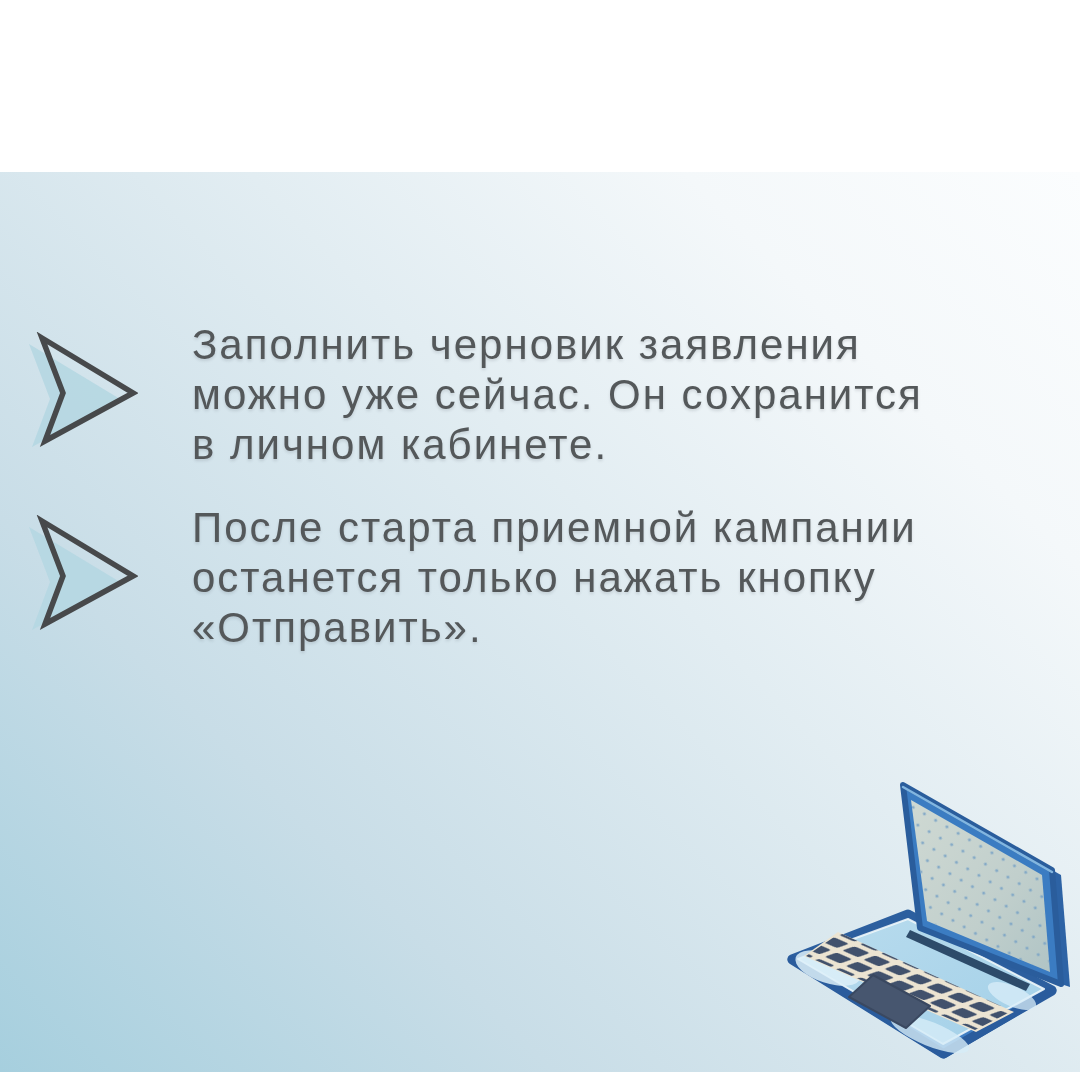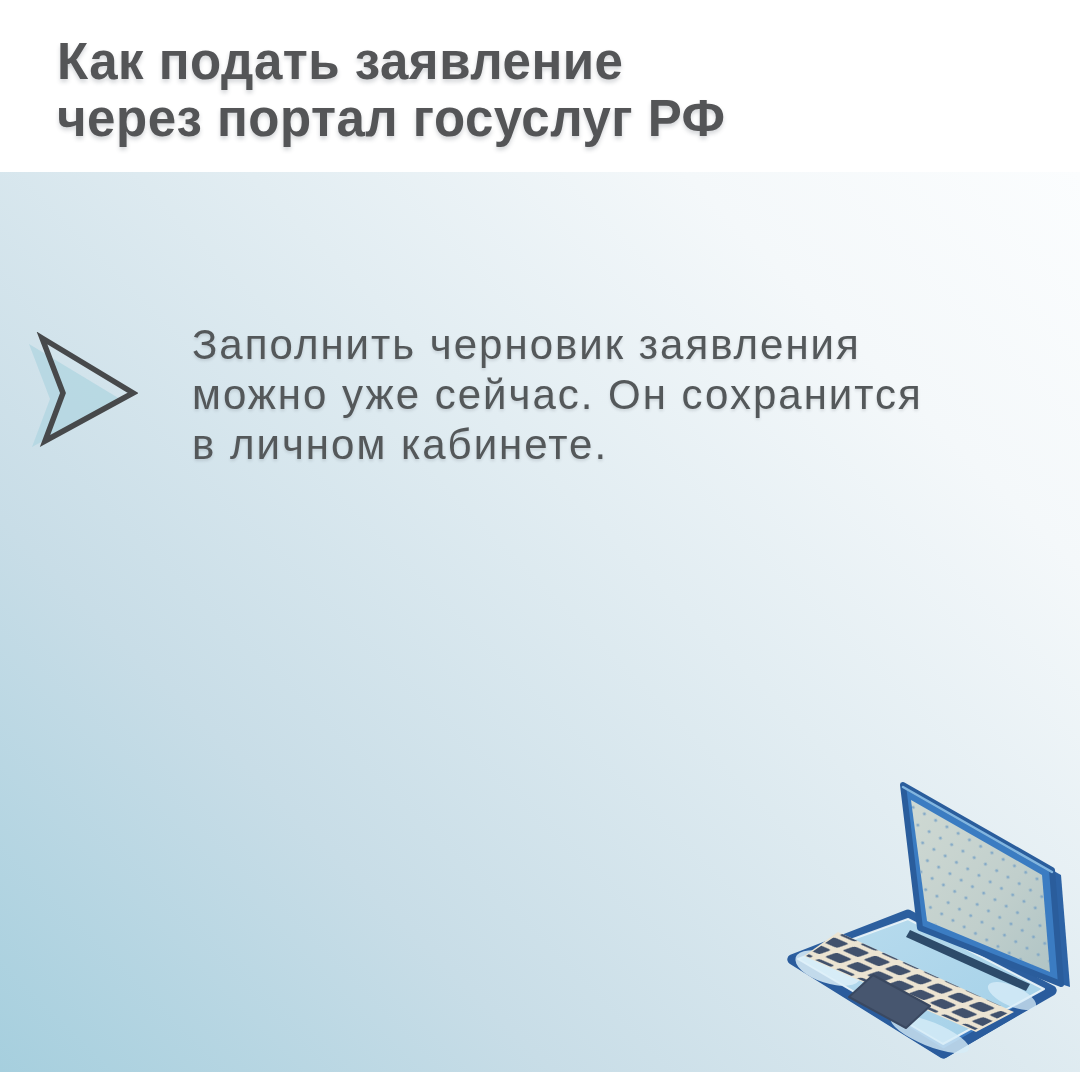--- a/index.html
+++ b/index.html
@@ -62,37 +62,42 @@
     top: 600px;
     width: 300px;
     height: 300px;
   }
 </style>
 </head>
 <body>
 
 <div class="page">
 
-  <h1 class="title">
-    <span>Как подать заявление</span>
-    <span>через портал госуслуг РФ</span>
-  </h1>
 
   <div class="card">
 
     <div class="bullet bullet-1">
       <svg class="arrow-svg" viewBox="0 0 110 118" aria-hidden="true">
         <polygon class="arrow-fill" points="1,12 92,67 4,115 22,67" opacity="0.9" fill="#b5d7e2"></polygon>
         <polygon class="arrow-outline" points="14,6 105,61 17,109 35,61" fill="none" stroke-width="5.5" stroke-linejoin="miter" stroke="#47494b"></polygon>
       </svg>
       <p class="bullet-text">Заполнить черновик заявления
 можно уже сейчас. Он сохранится
 в личном кабинете.</p>
     </div>
 
+    <div class="bullet bullet-2">
+      <svg class="arrow-svg" viewBox="0 0 110 118" aria-hidden="true">
+        <polygon class="arrow-fill" points="1,12 92,67 4,115 22,67" opacity="0.9" fill="#b5d7e2"></polygon>
+        <polygon class="arrow-outline" points="14,6 105,61 17,109 35,61" fill="none" stroke-width="5.5" stroke-linejoin="miter" stroke="#47494b"></polygon>
+      </svg>
+      <p class="bullet-text">После старта приемной кампании
+останется только нажать кнопку
+«Отправить».</p>
+    </div>
 
 
     <svg class="laptop-svg" viewBox="0 0 300 300" aria-hidden="true">
       <defs>
         <linearGradient id="scrGrad" x1="0" y1="0" x2="1" y2="1">
           <stop offset="0" stop-color="#cfd9d3"></stop>
           <stop offset="0.6" stop-color="#c1cfcc"></stop>
           <stop offset="1" stop-color="#b0c4c5"></stop>
         </linearGradient>
         <linearGradient id="baseGrad" x1="0" y1="0" x2="1" y2="1">

